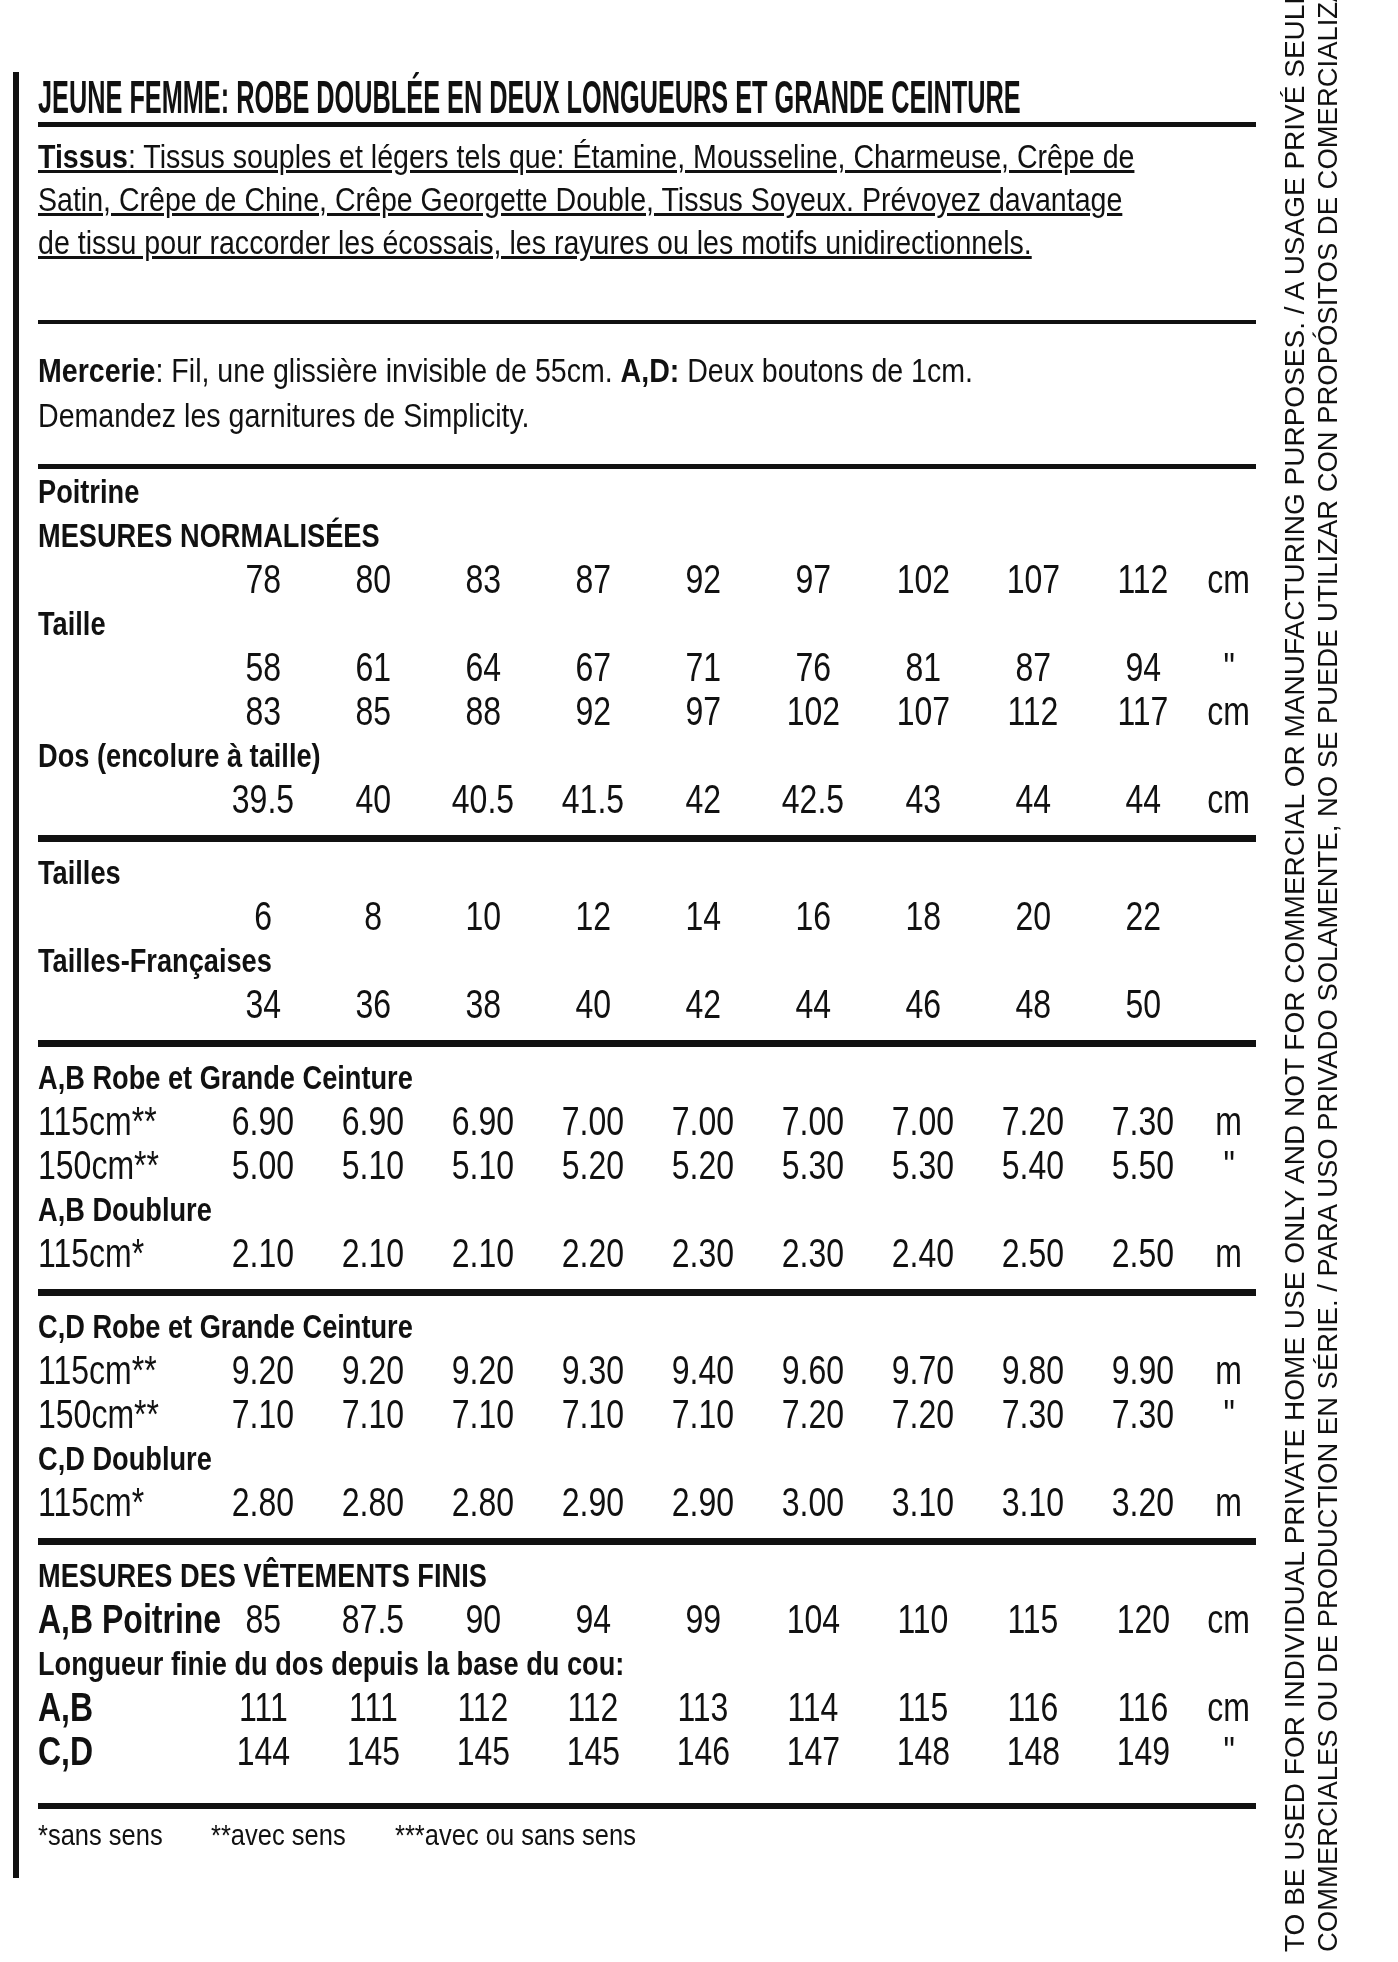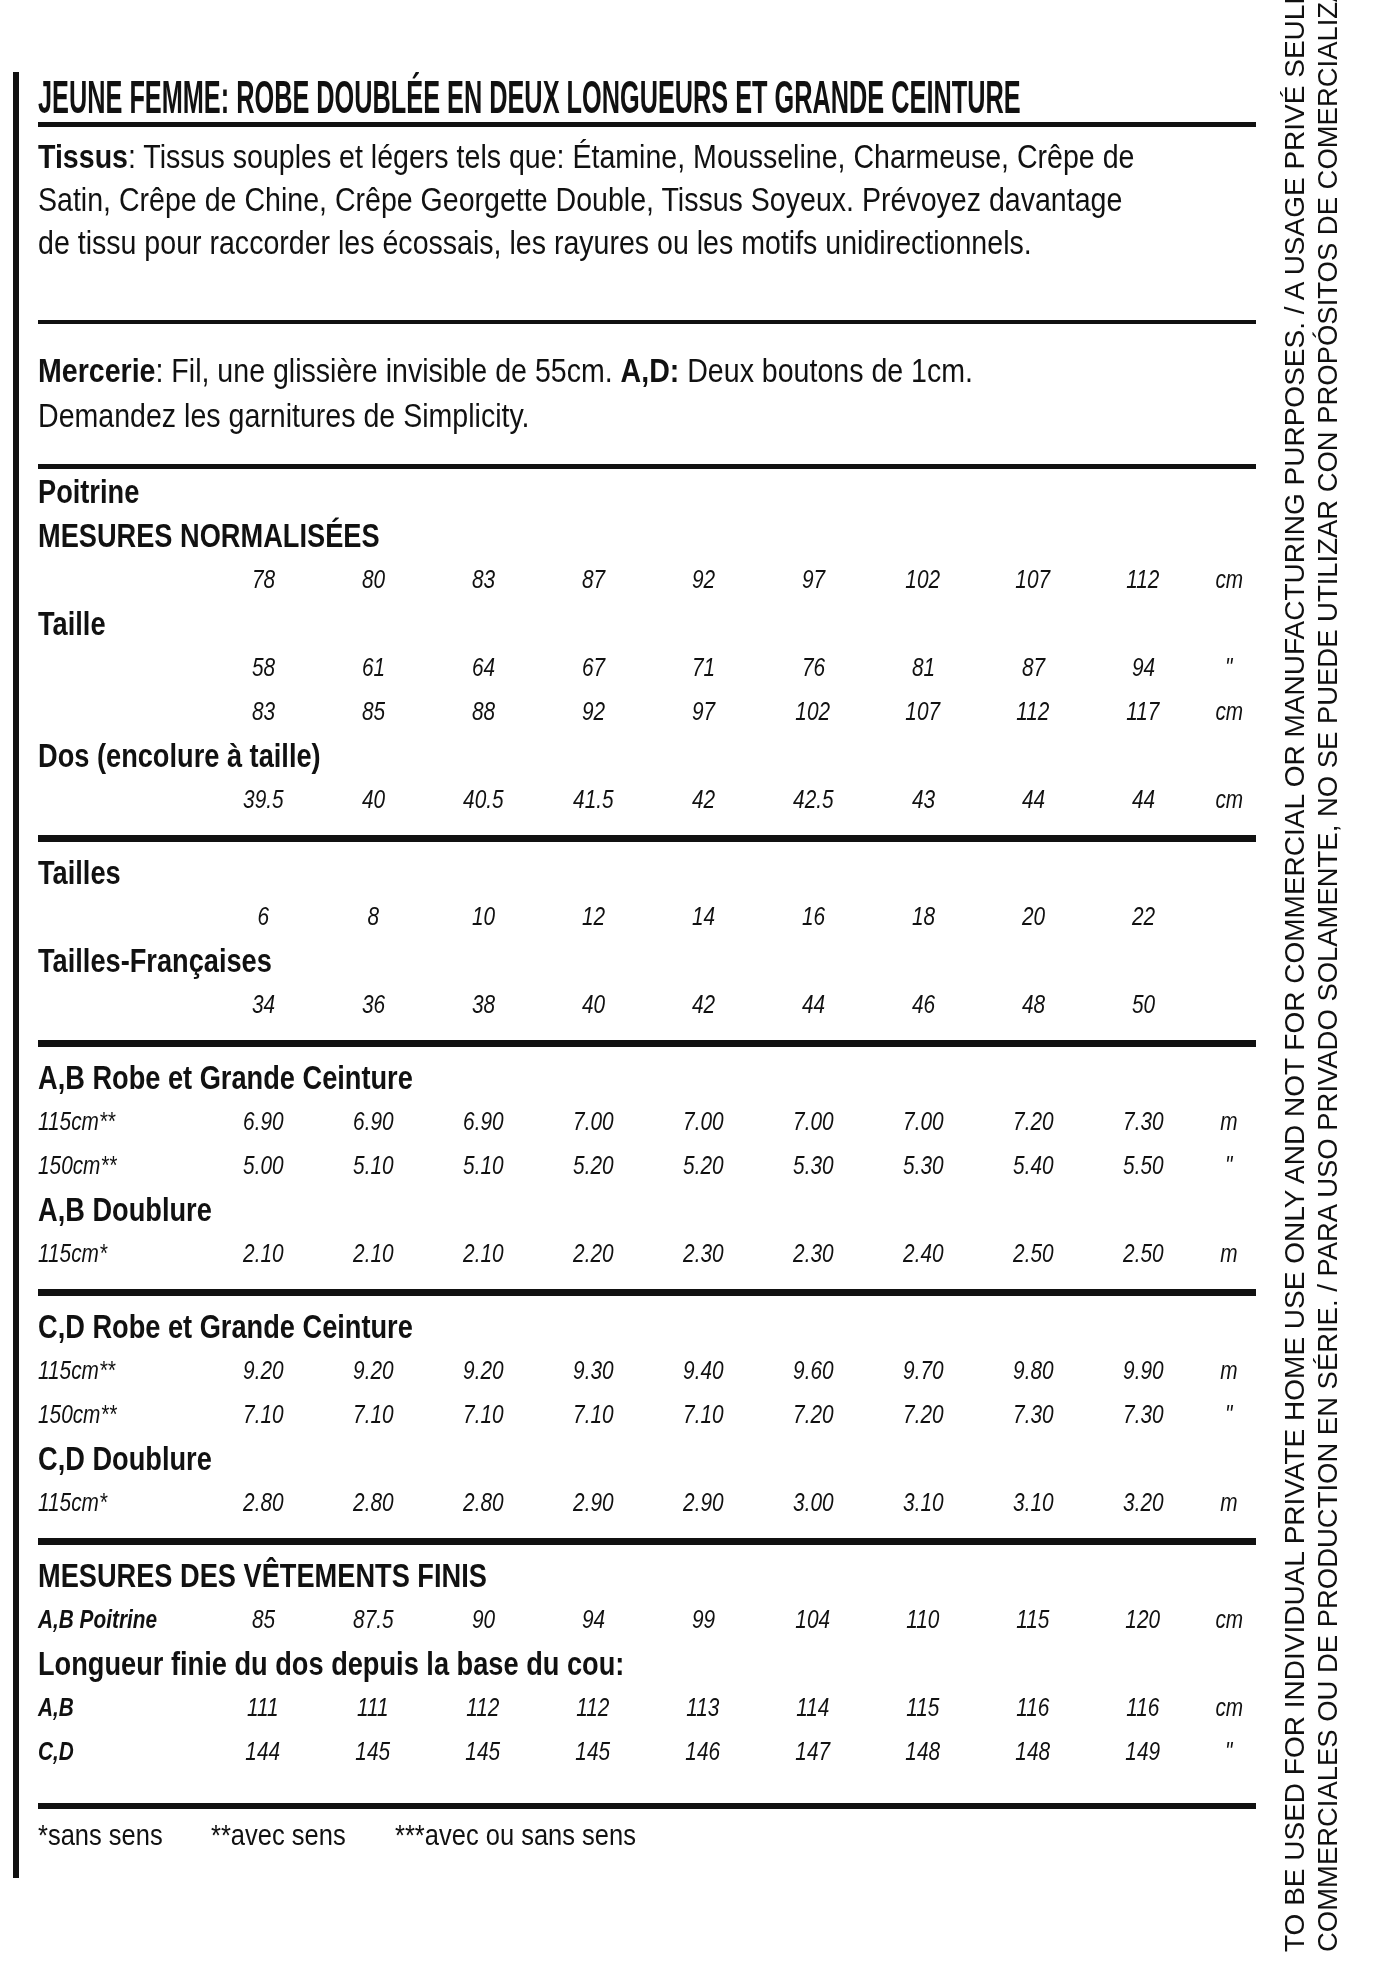--- a/index.html
+++ b/index.html
@@ -24,36 +24,35 @@
   }
   .rule { background:#111; height:4px; }
   .rule.r1 { margin-top:6px; height:5px; }
   .rule.r2 { margin-top:56px; }
   .rule.r3 { margin-top:26px; height:5px; }
   .rule.thick { height:7px; }
   .rule.rowgap { margin:14px 0 8px 0; }
   .rule.final { margin-top:30px; height:6px; }
 
   .para { font-size:34px; line-height:43px; }
-  .para.tissus { margin-top:8px; }
+  .para.tissus { margin-top:8px;text-decoration:underline; }
   .para.mercerie { margin-top:24px; line-height:45px; }
   .para .line { white-space:nowrap; transform:scaleX(0.84); transform-origin:0 50%; }
   .para b { font-weight:700; }
 
   .table { margin-top:0; }
   .hrow {
     height:44px; display:flex; align-items:center;
     font-size:34px; font-weight:700; white-space:nowrap;
   }
   .vrow {
     display:grid;
     grid-template-columns:170px repeat(9,110px) 62px;
     height:44px; align-items:center;
-    font-size:26px;
-    font-style:italic;
+    font-size:40px;
   }
   .vrow .lab  { text-align:left;  white-space:nowrap; }
   .vrow .lab.bold { font-weight:700; }
   .vrow .num  { text-align:center; white-space:nowrap; }
   .vrow .unit { text-align:center; white-space:nowrap; }
   .cx  { display:inline-block; transform:scaleX(0.8); transform-origin:50% 50%; }
   .cxl { display:inline-block; transform:scaleX(0.8); transform-origin:0 50%; }
 
   .footnotes {
     margin-top:8px; height:36px;

